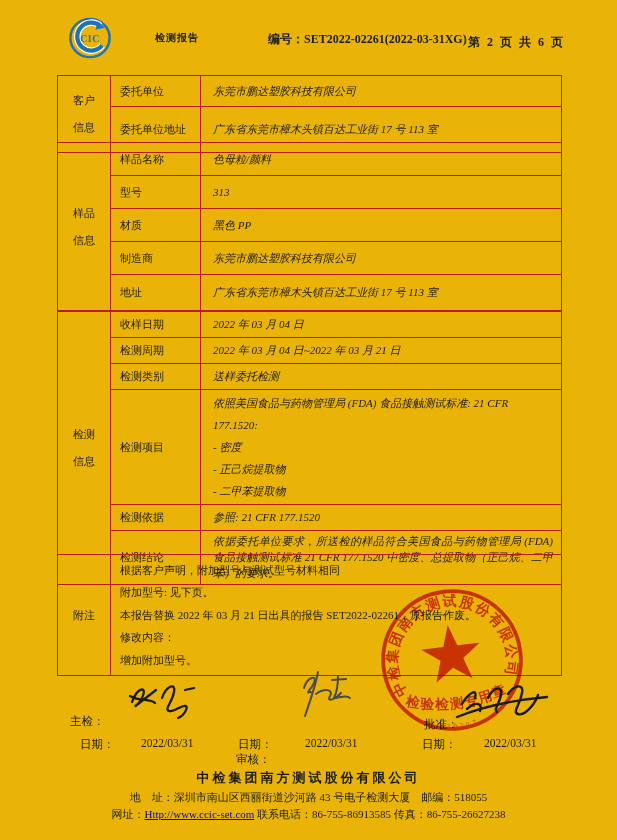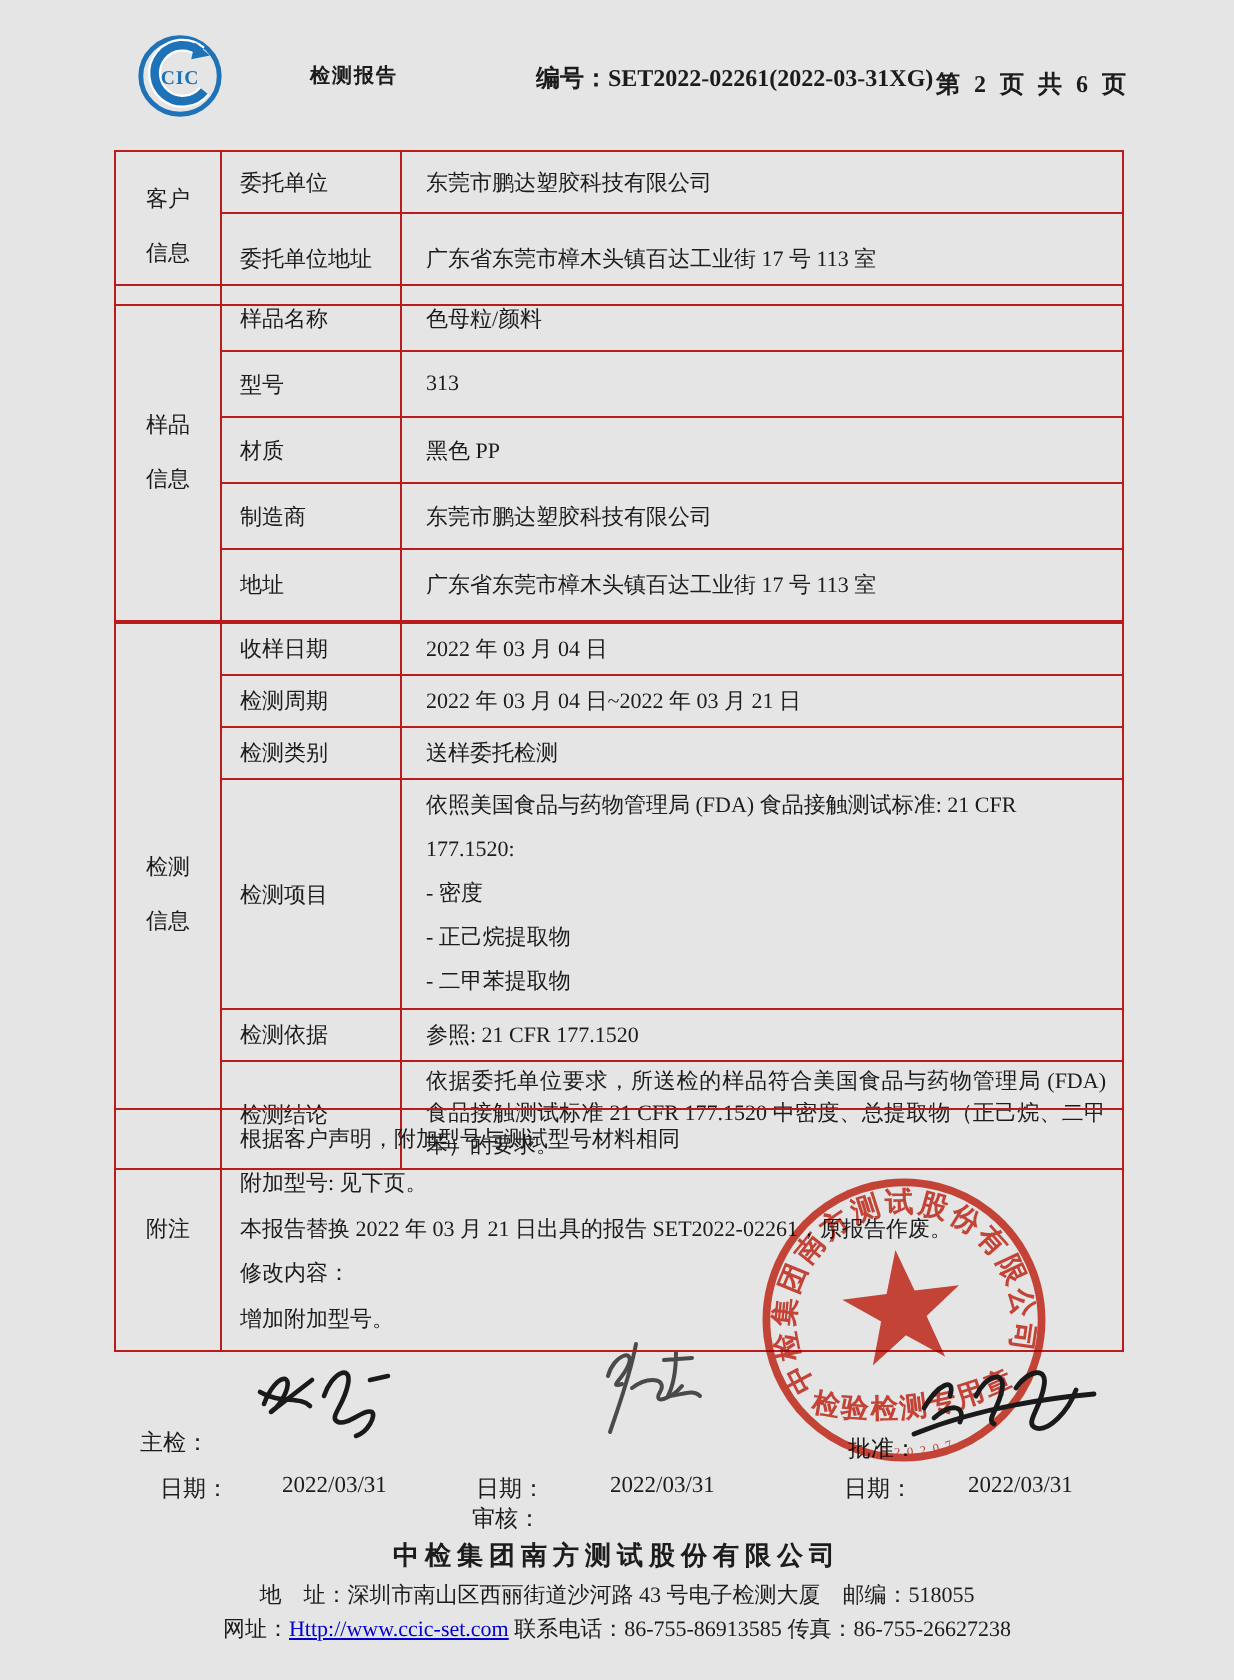--- a/index.html
+++ b/index.html
@@ -1,33 +1,33 @@
 <!DOCTYPE html>
 <html><head>
 <meta charset="utf-8">
 <style>
   * { margin:0; padding:0; box-sizing:border-box; }
   body { background:#fff; }
   .page {
-    position:relative; width:617px; height:840px; background:#e5e5e5;
+    position:relative; width:617px; height:840px; background:#eab308;
     font-family:"Liberation Serif","DejaVu Serif",serif; color:#1c1c1c;
     overflow:hidden;
   }
   
   .logo { position:absolute; left:62px; top:15px; }
   .hdr-title { position:absolute; left:155px; top:31px; font-size:10px; font-weight:bold; letter-spacing:1px;font-family:Liberation Serif, serif; }
   .hdr-no { position:absolute; left:236px; top:31px; font-size:12px; font-weight:bold;margin-left:32px; }
   .hdr-page { position:absolute; left:468px; top:34px; font-size:12px; font-weight:bold; letter-spacing:2px; white-space:nowrap; }
   
   table.t { position:absolute; left:57px; width:505px; border-collapse:collapse; table-layout:fixed; }
   table.t td { border:1px solid #b91c1c; font-size:11px; color:#1c1c1c; overflow:hidden; }
   td.sec { text-align:center; vertical-align:middle; }
   td.sec span { display:block; line-height:27px; }
   td.lbl { padding:2px 4px 2px 9px; vertical-align:middle; }
-  td.val { padding:2px 8px 2px 12px; vertical-align:middle; }
+  td.val { padding:2px 8px 2px 12px; vertical-align:middle;font-style:italic; }
   td.val .ln { line-height:22px; }
   td.val.just { text-align:justify; line-height:15.8px; padding-top:3px; padding-bottom:3px;border-radius:21px; }
   td.notes-cell { padding:4px 10px 4px 9px; vertical-align:middle; }
   td.notes-cell .ln { line-height:22.4px; }
   
   .abs { position:absolute; white-space:nowrap; }
   .role { font-size:11.5px;margin-top:16px; }
   .date-lbl { font-size:11.5px; }
   .date-val { font-size:11.5px; }
   .sig { position:absolute; }

